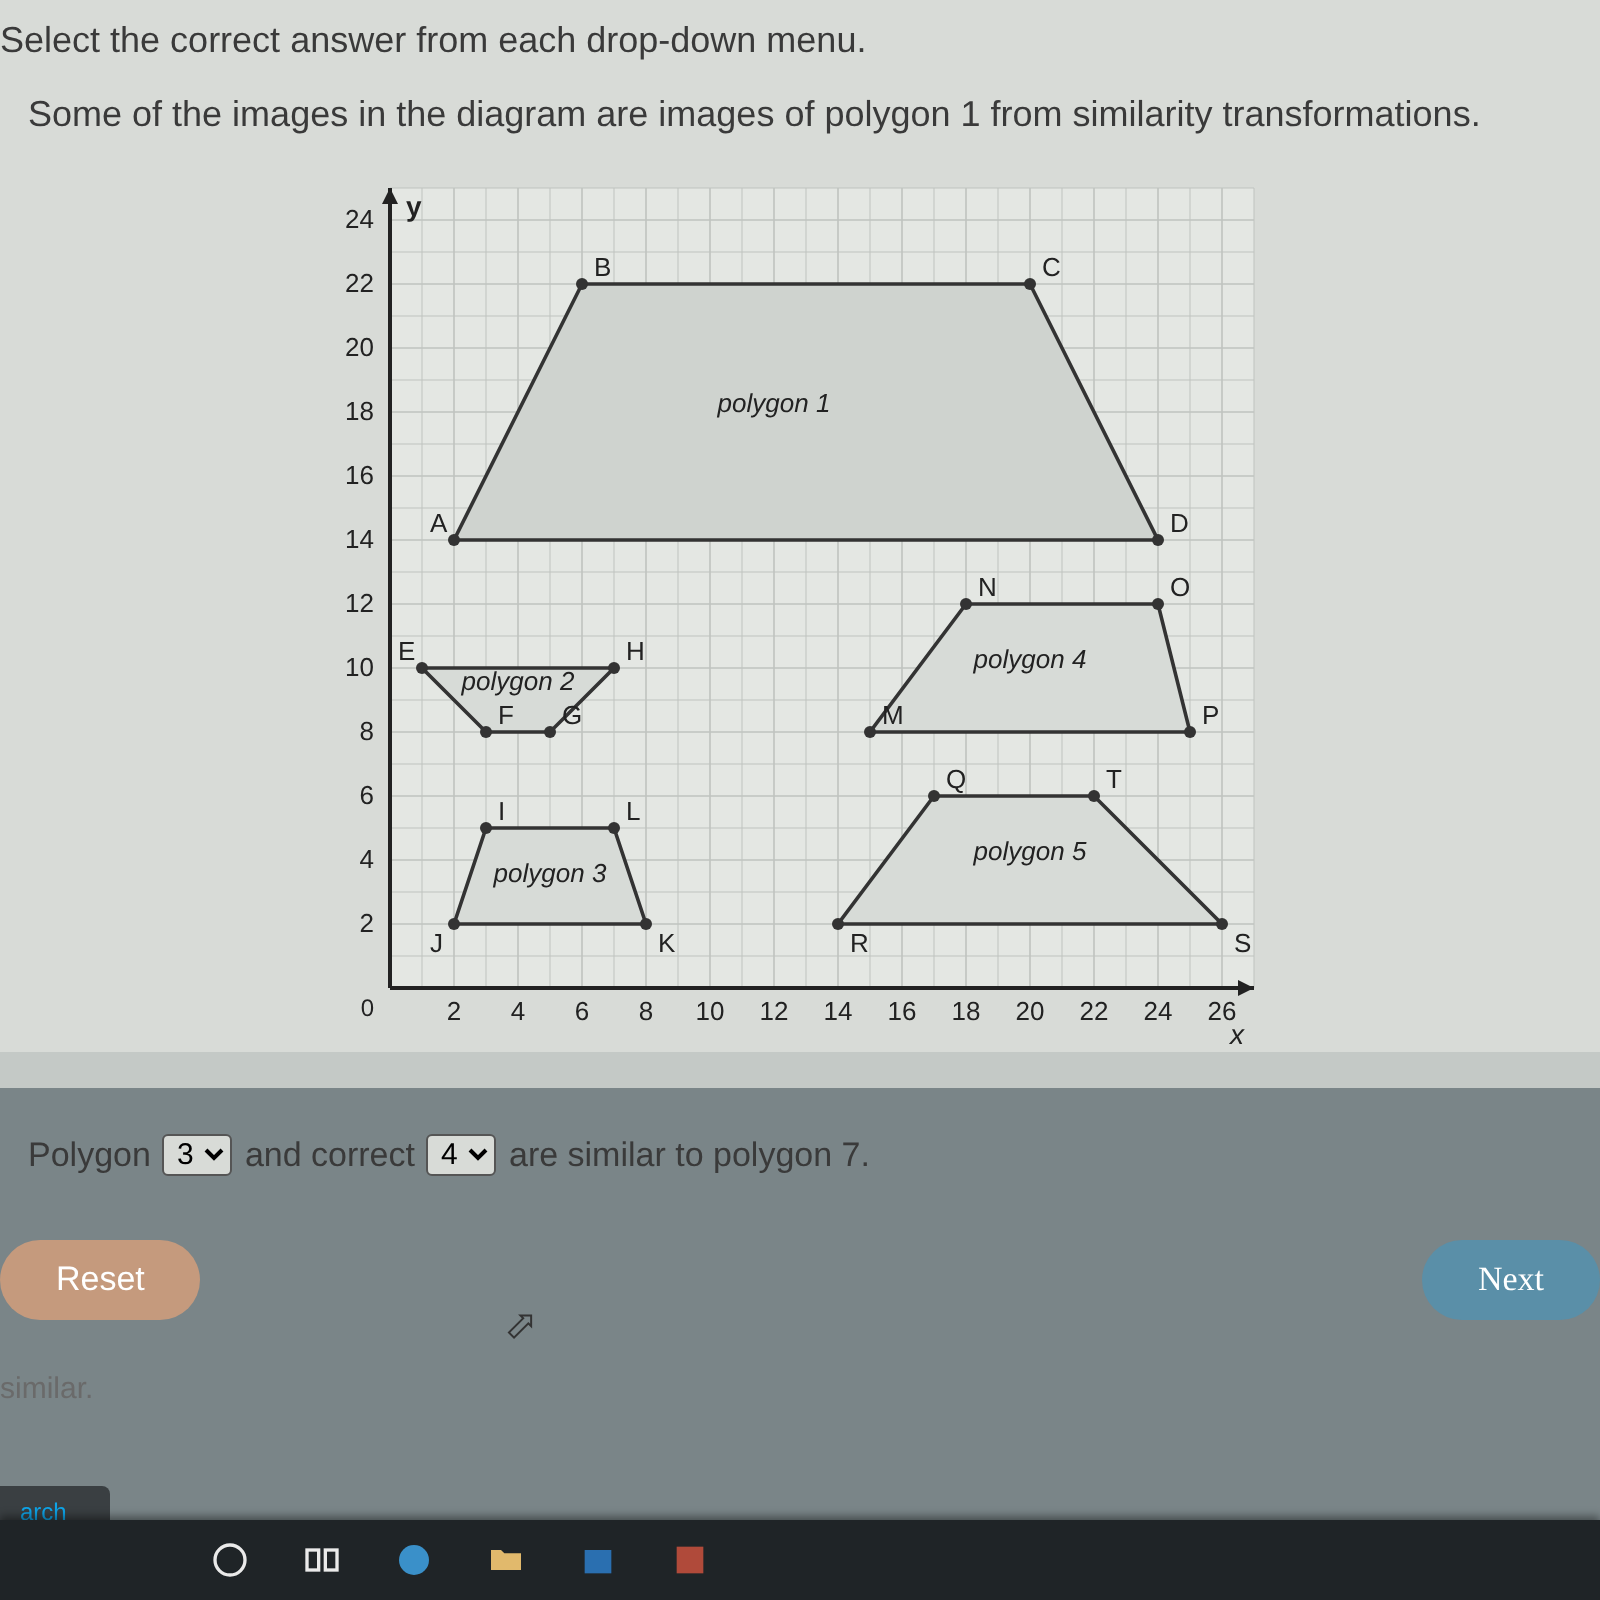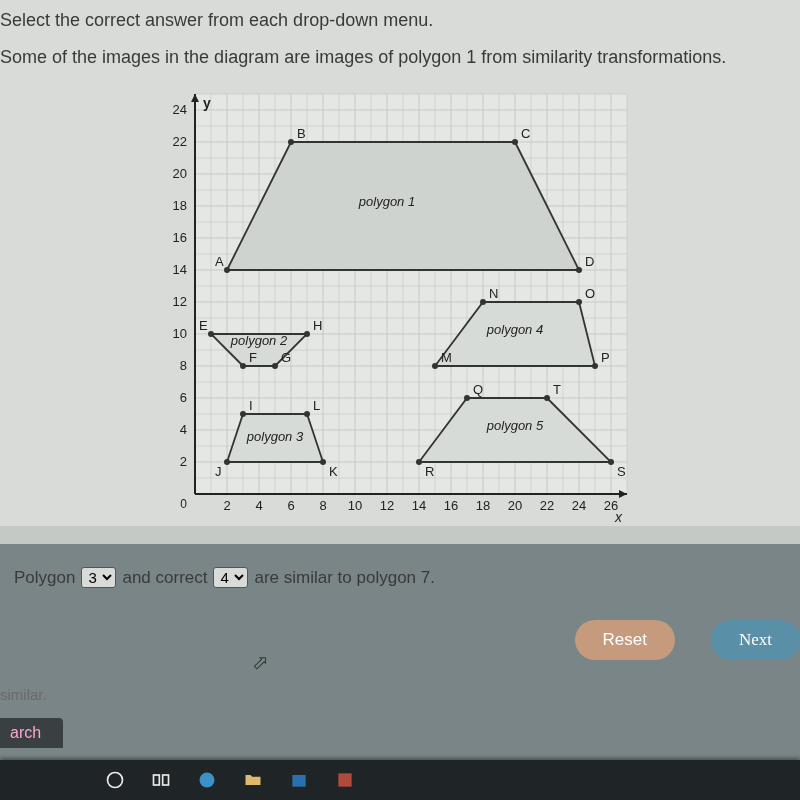--- a/index.html
+++ b/index.html
@@ -16,21 +16,21 @@
   width: 100%;
   height: 544px;
 }
 .question-area {
   background: #d8dbd7;
   padding: 10px 10px 0 0;
   color: #3a3a3a;
   font-size: 18px;
 }
 .instruction { margin-bottom: 16px; }
-.sub-instruction { margin-bottom: 10px; }
+.sub-instruction { margin-bottom: 10px; padding-left: 14px; }
 .graph-wrap {
   display: flex;
   justify-content: center;
   padding-top: 8px;
 }
 .answer-row {
   color: #3a3a3a;
   font-size: 17px;
   padding: 41px 0 24px 14px;
   display: flex;
@@ -39,21 +39,21 @@
 }
 select.dd {
   border: 1px solid #555;
   border-radius: 3px;
   background: #d8dbd7;
   font-size: 15px;
   padding: 0 2px;
 }
 .button-row {
   display: flex;
-  justify-content: flex-end;
+  justify-content: space-between;
   gap: 36px;
   padding: 8px 0 18px 0;
 }
 .btn {
   border: none;
   border-radius: 22px;
   padding: 10px 28px;
   font-size: 17px;
   color: #fff;
   cursor: pointer;
@@ -72,25 +72,25 @@
   background: #1f2427;
   display: flex;
   align-items: center;
   gap: 24px;
   padding-left: 20px;
   color: #eaeaea;
   box-shadow: 0 -2px 4px rgba(0,0,0,0.4);
 }
 .tb-tab {
   position: absolute;
-  left: 0; bottom: 52px;
+  left: 0; bottom: 31px;
   background: #3a3f42;
-  color: #f9a8d4;
+  color: #0ea5e9;
   padding: 6px 22px 6px 10px;
-  font-size: 16px;
+  font-size: 12px;
   border-top-right-radius: 4px;
 }
 .tb-icon { width: 22px; height: 22px; display:flex; align-items:center; justify-content:center; }
 .cursor {
   position: absolute;
   left: 252px; top: 650px;
   font-size: 20px;
   color: #333;
   pointer-events: none;
 }

